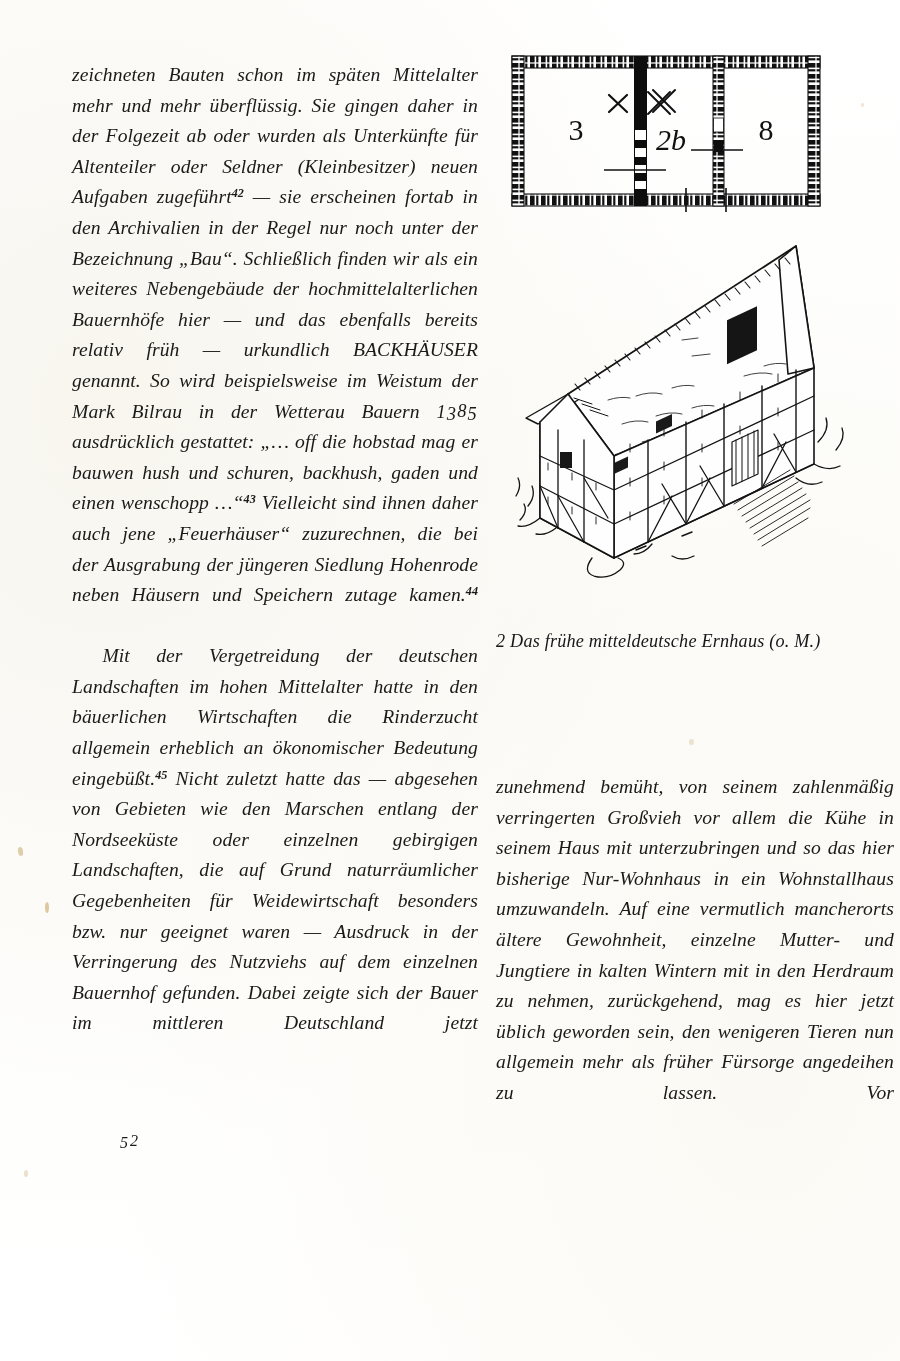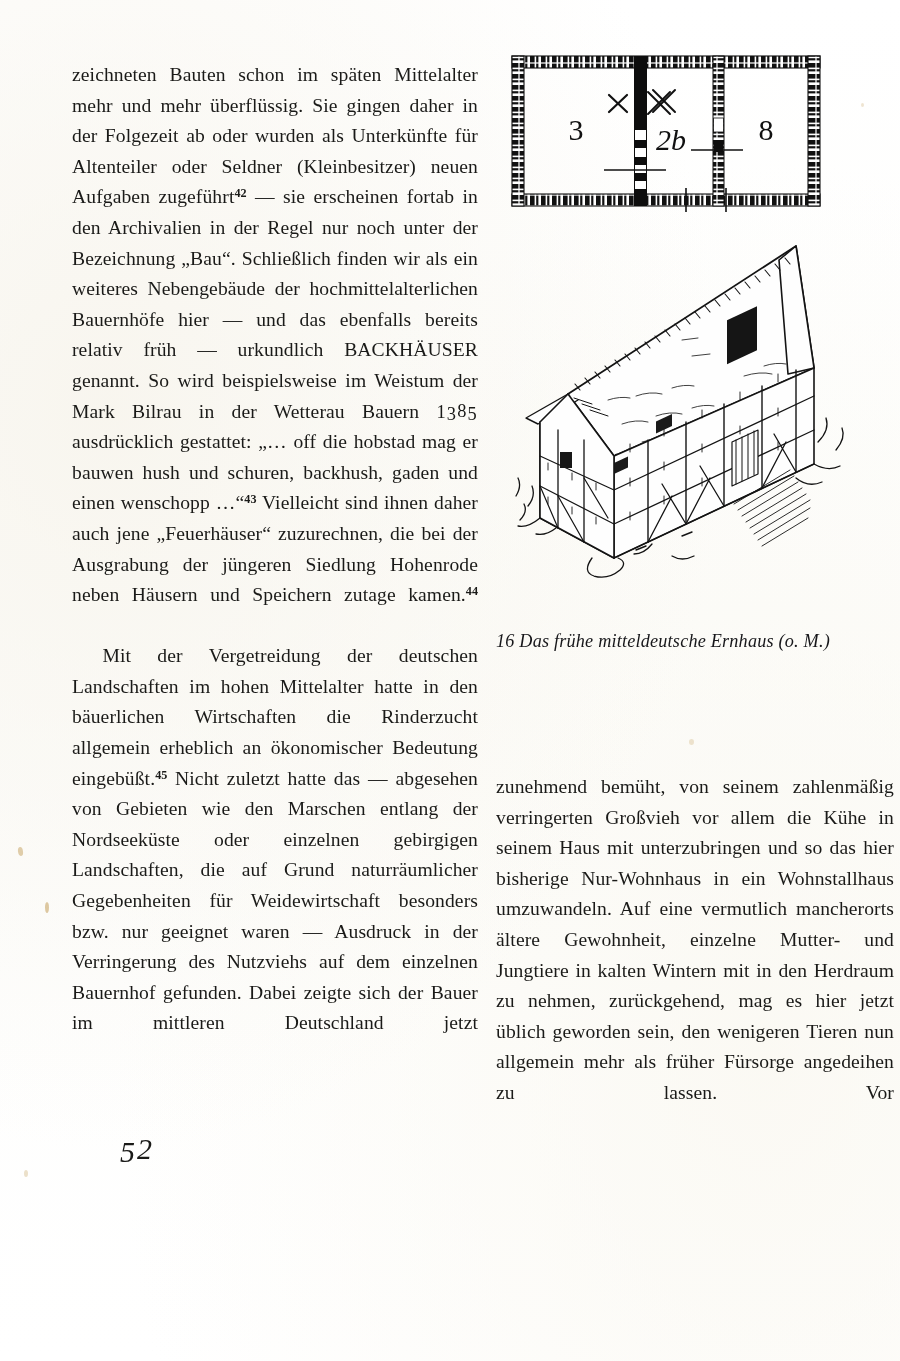--- a/index.html
+++ b/index.html
@@ -43,20 +43,21 @@
 
   
   .col {
     position: absolute;
     text-align: justify;
     text-justify: inter-word;
     font-size: 19.6px;
     line-height: 30.6px;
     letter-spacing: .1px;
     word-spacing: .6px;
+    font-style: italic;
     -webkit-font-smoothing: antialiased;
   }
   .col-left  { left: 72px;  top: 60px;  width: 406px; }
   .col-right { left: 496px; top: 760px; width: 398px; margin-top: 12px; }
 
   .col p { margin: 0; }
   .col p.indent { text-indent: 1.55em; }
   
   .col p.flush::after {
     content: "";
@@ -101,21 +102,21 @@
     line-height: 26px;
     letter-spacing: .2px;
     color: #17171a;
   }
 
   
   .folio {
     position: absolute;
     left: 120px;
     top: 1132px;
-    font-size: 30px;
+    font-size: 16px;
     letter-spacing: 2px;
     font-style: italic;
   }
   .folio .d5 { position: relative; top: .1em; font-style: italic; }
 </style>
 </head>
 <body>
 
 <div class="page">
 
@@ -296,21 +297,21 @@
 
           <g stroke-width="1.4">
             <path d="M150,318 l-10,4 M196,304 l-10,4"></path>
           </g>
         </g>
       </svg>
     </div>
   </div>
 
   <div class="caption">
-    <div>16 Das frühe mitteldeutsche Ernhaus (o. M.)</div>
+    <div>2 Das frühe mitteldeutsche Ernhaus (o. M.)</div>
   </div>
 
   <div class="col col-right">
     <p class="flush">zunehmend bemüht, von seinem zahlenmäßig verringerten Großvieh vor allem die Kühe in seinem Haus mit unterzubringen und so das hier bisherige Nur-Wohnhaus in ein Wohnstallhaus umzuwandeln. Auf eine vermutlich mancherorts ältere Gewohnheit, einzelne Mutter- und Jungtiere in kalten Wintern mit in den Herdraum zu nehmen, zurückgehend, mag es hier jetzt üblich geworden sein, den wenigeren Tieren nun allgemein mehr als früher Fürsorge angedeihen zu lassen. Vor</p>
   </div>
 
   <div class="folio"><span class="d5">5</span>2</div>
 
 </div>
 

